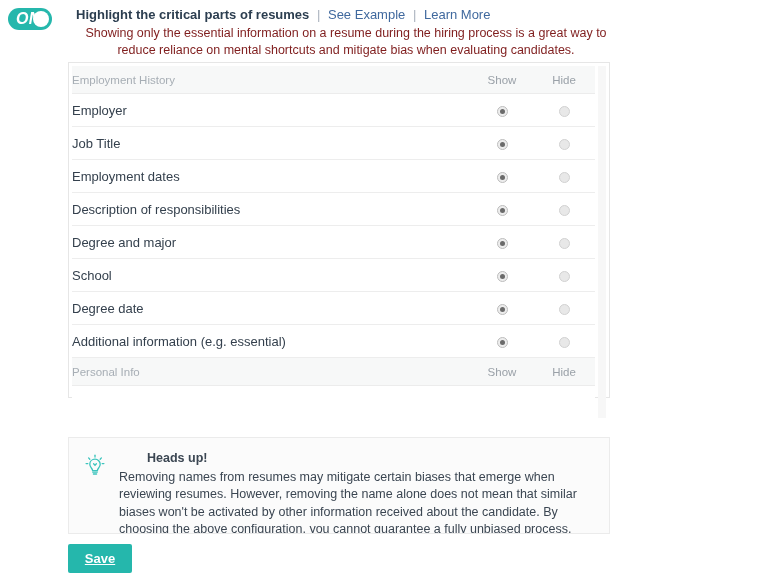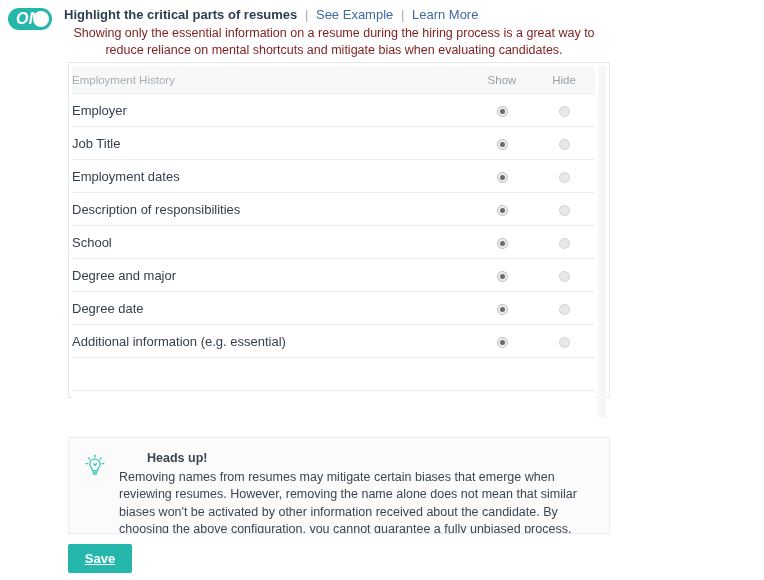--- a/index.html
+++ b/index.html
@@ -49,21 +49,21 @@
     position: absolute;
     right: 3px;
     top: 3px;
     width: 16px;
     height: 16px;
     border-radius: 50%;
     background: #ffffff;
   }
   .header-text {
     flex: 1 1 auto;
-    margin-left: 12px;
+    margin-left: 24px;
     padding-right: 10px;
   }
   .header-title-line {
     font-size: 13px;
     line-height: 17px;
     margin-bottom: 2px;
   }
   .header-title {
     font-weight: bold;
     color: #2c3e50;
@@ -300,38 +300,43 @@
             <td class="opt-label"><span>Employment dates</span></td>
             <td class="radio-cell"><span class="radio checked"></span></td>
             <td class="radio-cell"><span class="radio"></span></td>
           </tr>
           <tr class="opt-row">
             <td class="opt-label"><span>Description of responsibilities</span></td>
             <td class="radio-cell"><span class="radio checked"></span></td>
             <td class="radio-cell"><span class="radio"></span></td>
           </tr>
           <tr class="opt-row">
+            <td class="opt-label"><span>Degree and major</span></td>
+            <td class="radio-cell"><span class="radio checked"></span></td>
+            <td class="radio-cell"><span class="radio"></span></td>
+          </tr>
+          <tr class="opt-row">
             <td class="opt-label"><span>School</span></td>
             <td class="radio-cell"><span class="radio checked"></span></td>
             <td class="radio-cell"><span class="radio"></span></td>
           </tr>
           <tr class="opt-row">
-            <td class="opt-label"><span>Degree and major</span></td>
-            <td class="radio-cell"><span class="radio checked"></span></td>
-            <td class="radio-cell"><span class="radio"></span></td>
-          </tr>
-          <tr class="opt-row">
             <td class="opt-label"><span>Degree date</span></td>
             <td class="radio-cell"><span class="radio checked"></span></td>
             <td class="radio-cell"><span class="radio"></span></td>
           </tr>
           <tr class="opt-row">
             <td class="opt-label"><span>Additional information (e.g. essential)</span></td>
             <td class="radio-cell"><span class="radio checked"></span></td>
             <td class="radio-cell"><span class="radio"></span></td>
+          </tr>
+          <tr class="sec-row">
+            <td class="sec-title">Personal Info</td>
+            <td class="col-head">Show</td>
+            <td class="col-head">Hide</td>
           </tr>
           <tr class="opt-row">
             <td class="opt-label"> </td>
             <td class="radio-cell"></td>
             <td class="radio-cell"></td>
           </tr>
         </tbody>
     </table>
   </div>
   <div class="scrollbar-track"></div>

